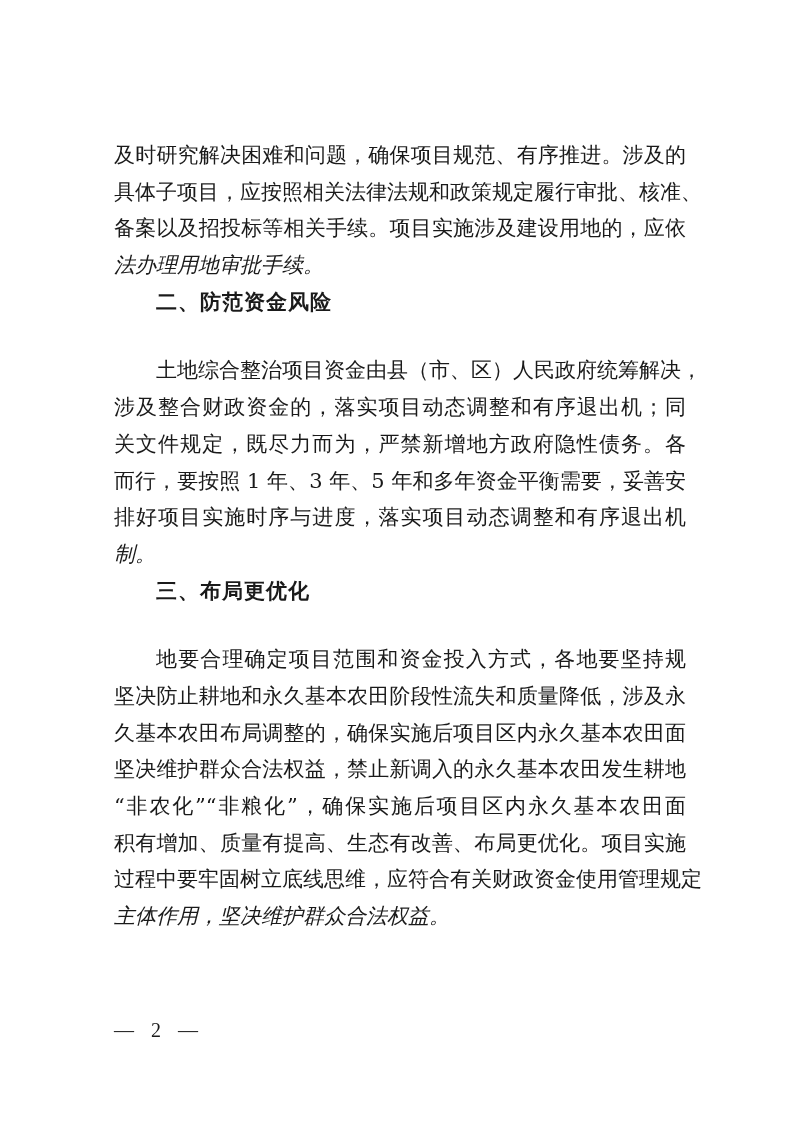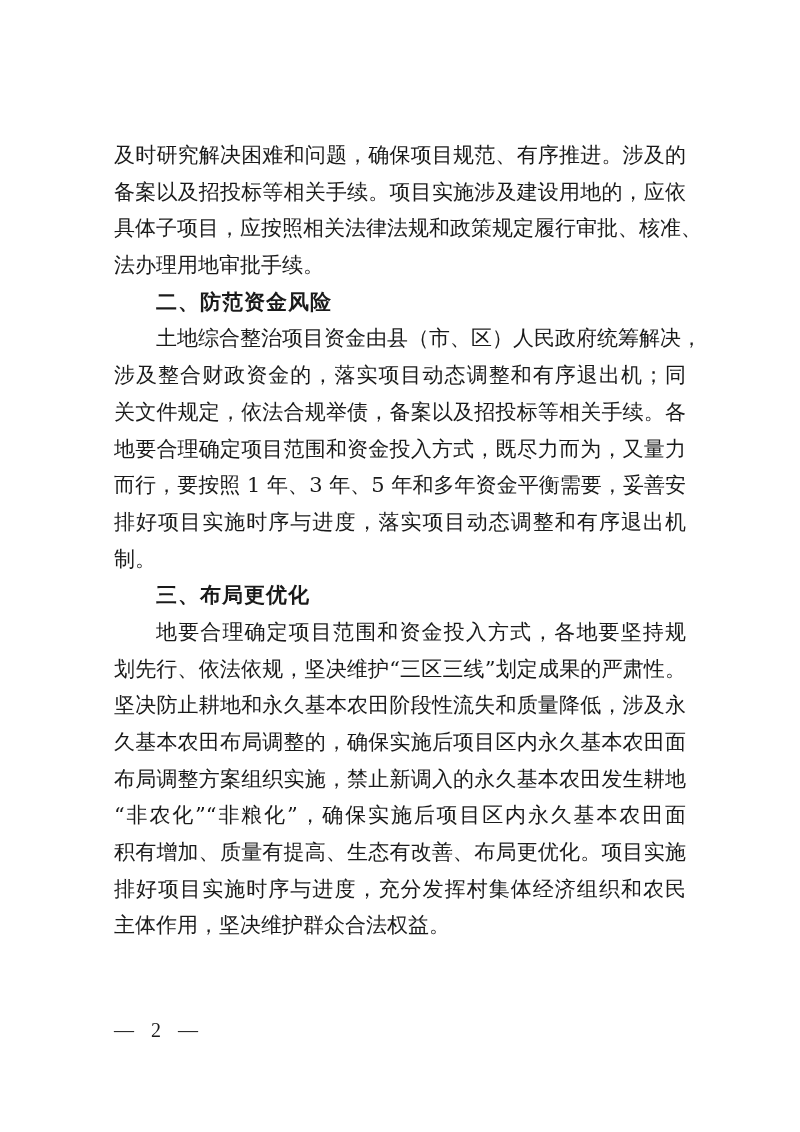--- a/index.html
+++ b/index.html
@@ -11,61 +11,59 @@
   }
   .body-text {
     position: absolute; left: 114px; top: 137px; width: 572px;
   }
   .line {
     height: 36.7px; line-height: 36.7px;
     font-size: 21px; white-space: nowrap;
     text-align: justify; text-align-last: justify;
     letter-spacing: 0px;
   }
-  .line.last { text-align-last: left; }
-  .line.indent { padding-left: 42px; }
+  .line.last { text-align-last: left; font-style: italic; }
+  .line.indent { padding-left: 42px; margin-top: 32px; }
   .heading {
     font-family: Liberation Serif, serif;
     font-weight: bold; text-align-last: left;
     padding-left: 42px; letter-spacing: 1px;
   }
   .page-number {
     position: absolute; left: 114px; top: 1016px;
     font-size: 20px; line-height: 28px; letter-spacing: 6px;
     font-family: "Liberation Serif", "DejaVu Serif", serif;
   }
 </style>
 </head>
 <body>
 
 <div class="page">
   <div class="body-text">
 
     <div class="line">及时研究解决困难和问题，确保项目规范、有序推进。涉及的</div>
+    <div class="line">具体子项目，应按照相关法律法规和政策规定履行审批、核准、</div>
     <div class="line">备案以及招投标等相关手续。项目实施涉及建设用地的，应依</div>
-    <div class="line">具体子项目，应按照相关法律法规和政策规定履行审批、核准、</div>
     <div class="line last">法办理用地审批手续。</div>
 
     <div class="line heading">二、防范资金风险</div>
 
     <div class="line indent">土地综合整治项目资金由县（市、区）人民政府统筹解决，</div>
     <div class="line">涉及整合财政资金的，落实项目动态调整和有序退出机；同</div>
-    <div class="line">关文件规定，依法合规举债，备案以及招投标等相关手续。各</div>
-    <div class="line">地要合理确定项目范围和资金投入方式，既尽力而为，又量力</div>
+    <div class="line">关文件规定，既尽力而为，严禁新增地方政府隐性债务。各</div>
     <div class="line">而行，要按照 1 年、3 年、5 年和多年资金平衡需要，妥善安</div>
     <div class="line">排好项目实施时序与进度，落实项目动态调整和有序退出机</div>
     <div class="line last">制。</div>
 
     <div class="line heading">三、布局更优化</div>
 
     <div class="line indent">地要合理确定项目范围和资金投入方式，各地要坚持规</div>
-    <div class="line">划先行、依法依规，坚决维护“三区三线”划定成果的严肃性。</div>
     <div class="line">坚决防止耕地和永久基本农田阶段性流失和质量降低，涉及永</div>
     <div class="line">久基本农田布局调整的，确保实施后项目区内永久基本农田面</div>
-    <div class="line">布局调整方案组织实施，禁止新调入的永久基本农田发生耕地</div>
+    <div class="line">坚决维护群众合法权益，禁止新调入的永久基本农田发生耕地</div>
     <div class="line">“非农化”“非粮化”，确保实施后项目区内永久基本农田面</div>
     <div class="line">积有增加、质量有提高、生态有改善、布局更优化。项目实施</div>
-    <div class="line">排好项目实施时序与进度，充分发挥村集体经济组织和农民</div>
+    <div class="line">过程中要牢固树立底线思维，应符合有关财政资金使用管理规定</div>
     <div class="line last">主体作用，坚决维护群众合法权益。</div>
   </div>
 
   <div class="page-number">— 2 —</div>
 </div>
 
 </body></html>

